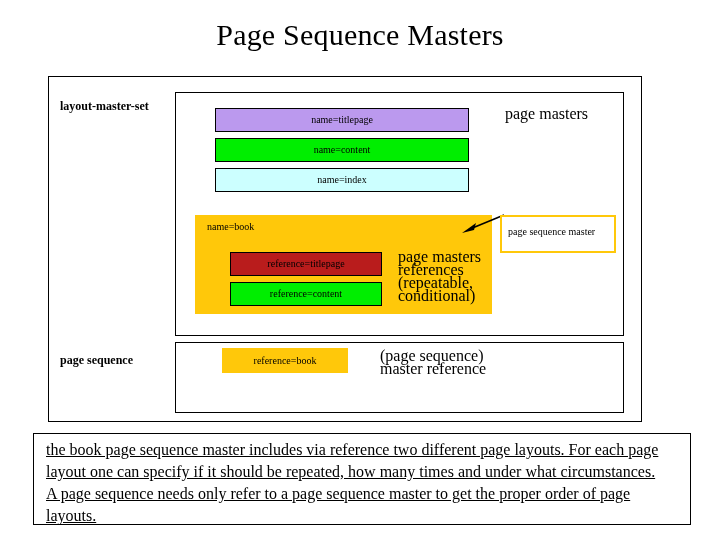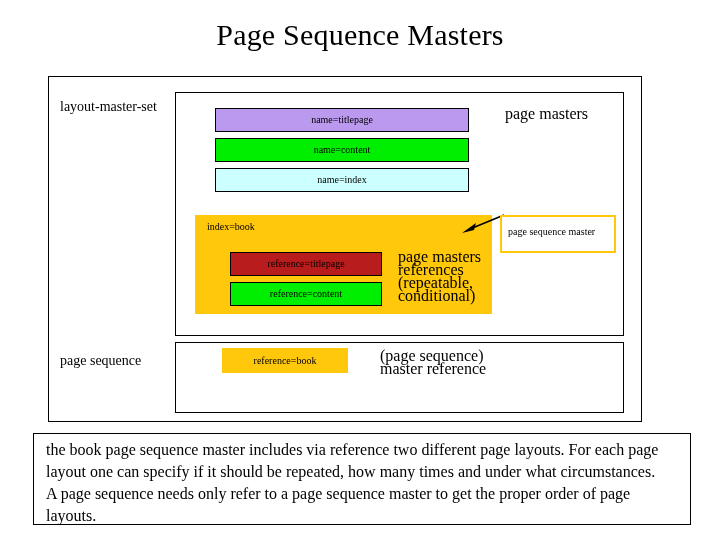--- a/index.html
+++ b/index.html
@@ -36,22 +36,22 @@
     top: 76px;
     width: 594px;
     height: 346px;
     border: 1px solid #000000;
     box-sizing: border-box;
   }
 
   
   .row-label {
     position: absolute;
-    font-weight: normal;
-    font-size: 14px;
+    font-weight: bold;
+    font-size: 12px;
     line-height: 21px;
   }
   #label-layout-master-set {
     left: 60px;
     top: 96px;
     width: 110px;
   }
   #label-page-sequence {
     left: 60px;
     top: 350px;
@@ -202,20 +202,21 @@
     left: 33px;
     top: 433px;
     width: 658px;
     height: 92px;
     border: 1px solid #000000;
     box-sizing: border-box;
     background: #ffffff;
     padding: 5px 22px 0 12px;
     font-size: 16px;
     line-height: 22px;
+    text-decoration: underline;
   }
 </style>
 </head>
 <body>
 
 <div id="slide-title">Page Sequence Masters</div>
 
 <div id="diagram-frame"></div>
 
 <div class="row-label" id="label-layout-master-set">layout-master-set</div>
@@ -227,21 +228,21 @@
 <div class="master-bar" id="bar-titlepage">name=titlepage</div>
 
 <div class="master-bar" id="bar-content">name=content</div>
 
 <div class="master-bar" id="bar-index">name=index</div>
 
 <div class="annotation" id="annot-page-masters">page masters</div>
 
 <div id="block-page-sequence-master"></div>
 
-<div id="label-name-book">index=book</div>
+<div id="label-name-book">name=book</div>
 
 <div class="master-bar" id="ref-titlepage">reference=titlepage</div>
 
 <div class="master-bar" id="ref-content">reference=content</div>
 
 <div class="annotation" id="annot-page-masters-references">page masters references (repeatable, conditional)</div>
 
 <svg id="callout-arrow" viewBox="0 0 48 24">
   <line x1="46" y1="3" x2="12" y2="17" stroke="#000000" stroke-width="1.6"></line>
   <polygon points="4,21 18,11 16,18" fill="#000000"></polygon>

